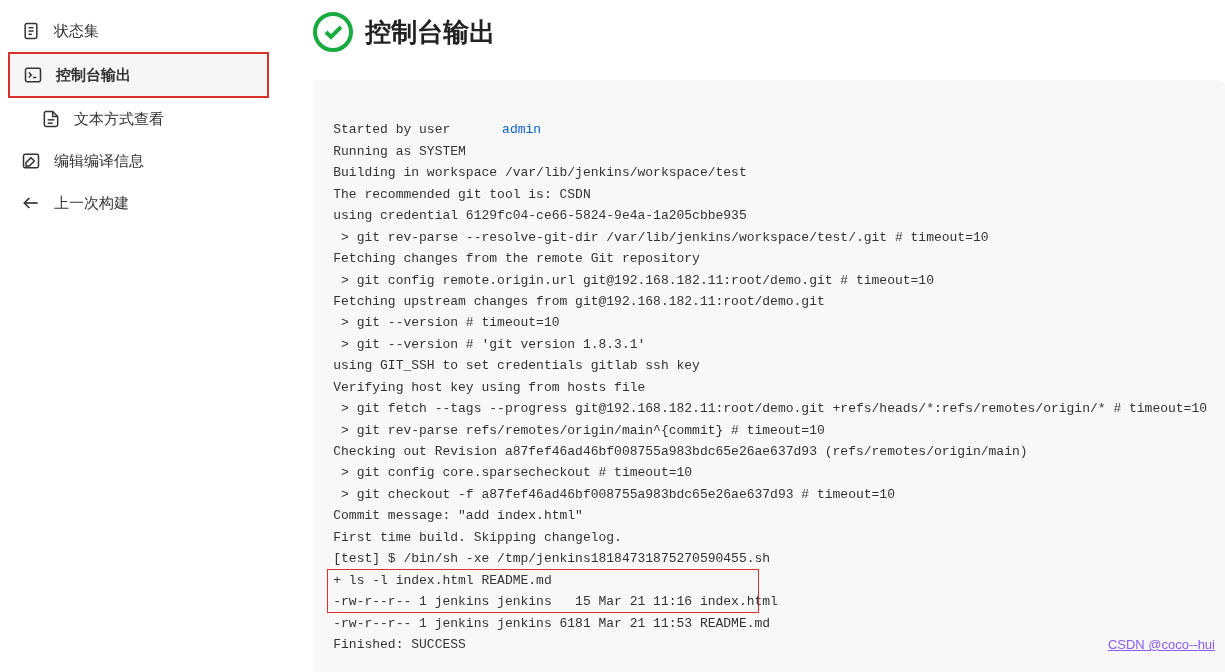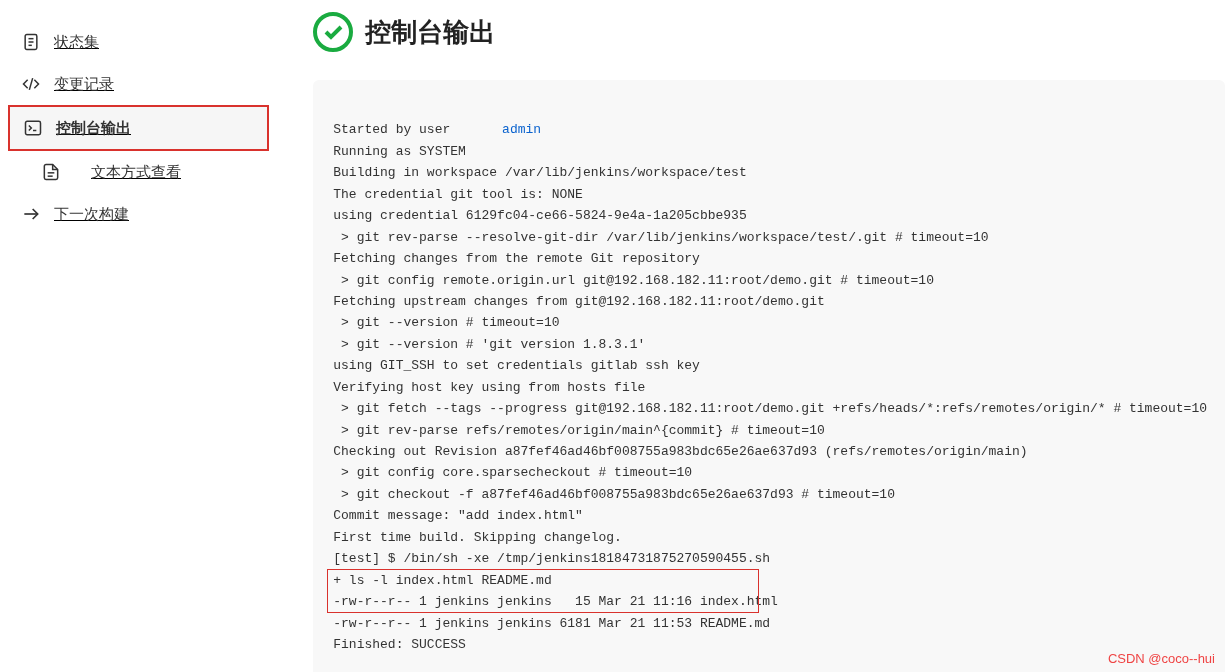--- a/index.html
+++ b/index.html
@@ -1,56 +1,46 @@
 <!DOCTYPE html>
 <html><head>
   <meta charset="utf-8">
   <style>
     * { box-sizing: border-box; margin: 0; padding: 0; }
     body { font-family: -apple-system, BlinkMacSystemFont, "Segoe UI", Arial, sans-serif; background: #fff; display: flex; width: 1225px; height: 672px; position: relative; }
-    .sidebar { width: 325px; padding: 21px 8px; text-decoration: underline; }
+    .sidebar { width: 325px; padding: 10px 8px; }
     .sidebar-item { display: flex; align-items: center; padding: 10px 12px; cursor: pointer; border-radius: 6px; font-size: 15px; }
     .sidebar-item.active { border: 2px solid #d9322d; border-radius: 0; background: #f6f6f6; }
     .sidebar-item .icon { width: 22px; height: 22px; margin-right: 12px; display: flex; align-items: center; justify-content: center; flex-shrink: 0; }
     .sidebar-item .label { color: #333; }
-    .sidebar-item.indented { padding-left: 32px; gap: 17px; }
+    .sidebar-item.indented { padding-left: 32px; }
     .main { flex: 1; padding: 12px 0 0 36px; }
     .header-row { display: flex; align-items: center; margin-bottom: 28px; }
     .check-circle { width: 40px; height: 40px; border: 4px solid #1aab40; border-radius: 50%; display: flex; align-items: center; justify-content: center; margin-right: 12px; color: #1aab40; }
     .page-title { font-size: 26px; font-weight: 700; color: #222; }
     .console { background: #f8f8f8; border-radius: 6px; padding: 18px 18px 18px 20px; font-family: "Courier New", monospace; font-size: 13px; color: #333; line-height: 1.65; white-space: pre; position: relative; }
     .console a { color: #0b63ce; text-decoration: none; margin-left: 44px; }
     .highlight-box { position: absolute; border: 1px solid #d9322d; pointer-events: none; }
-    .watermark { position: absolute; bottom: 6px; right: 10px; font-size: 13px; color: #ef4444; font-family: Arial; }
+    .watermark { position: absolute; bottom: 20px; right: 10px; font-size: 13px; color: #8b5cf6; font-family: Arial; text-decoration: underline; }
     svg { display: block; }
   </style>
 </head>
 <body>
 
 <div class="sidebar">
   <div class="sidebar-item">
     <span class="icon">
         <svg width="20" height="20" viewBox="0 0 24 24" fill="none" stroke="#333" stroke-width="1.8">
           <rect x="5" y="3" width="14" height="18" rx="2"></rect>
           <line x1="9" y1="8" x2="15" y2="8"></line>
           <line x1="9" y1="12" x2="15" y2="12"></line>
           <line x1="9" y1="16" x2="13" y2="16"></line>
         </svg>
       </span>
     <span class="label">状态集</span>
-  </div>
-  <div class="sidebar-item">
-    <span class="icon">
-        <svg width="20" height="20" viewBox="0 0 24 24" fill="none" stroke="#333" stroke-width="1.8">
-          <polyline points="8 7 3 12 8 17"></polyline>
-          <polyline points="16 7 21 12 16 17"></polyline>
-          <line x1="14" y1="5" x2="10" y2="19"></line>
-        </svg>
-      </span>
-    <span class="label">变更记录</span>
   </div>
   <div class="sidebar-item active">
     <span class="icon">
         <svg width="20" height="20" viewBox="0 0 24 24" fill="none" stroke="#333" stroke-width="1.8">
           <rect x="3" y="4" width="18" height="16" rx="2"></rect>
           <polyline points="7 9 10 12 7 15"></polyline>
           <line x1="12" y1="15" x2="16" y2="15"></line>
         </svg>
       </span>
     <span class="label" style="font-weight:600">控制台输出</span>
@@ -61,43 +51,52 @@
           <path d="M14 3H6a2 2 0 0 0-2 2v14a2 2 0 0 0 2 2h12a2 2 0 0 0 2-2V9z"></path>
           <polyline points="14 3 14 9 20 9"></polyline>
           <line x1="8" y1="13" x2="16" y2="13"></line>
           <line x1="8" y1="17" x2="14" y2="17"></line>
         </svg>
       </span>
     <span class="label">文本方式查看</span>
   </div>
   <div class="sidebar-item">
     <span class="icon">
-        <svg width="20" height="20" viewBox="0 0 24 24" fill="none" stroke="#333" stroke-width="2">
-          <line x1="4" y1="12" x2="20" y2="12"></line>
-          <polyline points="14 6 20 12 14 18"></polyline>
+        <svg width="20" height="20" viewBox="0 0 24 24" fill="none" stroke="#333" stroke-width="1.8">
+          <rect x="3" y="4" width="18" height="16" rx="2"></rect>
+          <path d="M12 8l4 4-6 6H6v-4z"></path>
         </svg>
       </span>
-    <span class="label">下一次构建</span>
+    <span class="label">编辑编译信息</span>
+  </div>
+  <div class="sidebar-item">
+    <span class="icon">
+        <svg width="20" height="20" viewBox="0 0 24 24" fill="none" stroke="#333" stroke-width="2">
+          <line x1="20" y1="12" x2="4" y2="12"></line>
+          <polyline points="10 6 4 12 10 18"></polyline>
+        </svg>
+      </span>
+    <span class="label">上一次构建</span>
   </div>
 </div>
 
 <div class="main">
   <div class="header-row">
     <span class="check-circle">
         <svg width="24" height="24" viewBox="0 0 24 24" fill="none" stroke="#1aab40" stroke-width="4">
           <polyline points="5 12 10 17 20 7"></polyline>
         </svg>
       </span>
     <h1 class="page-title">控制台输出</h1>
   </div>
   <div class="console">
 <span>Started by user </span><a href="#">admin</a>
 <span>Running as SYSTEM</span>
 <span>Building in workspace /var/lib/jenkins/workspace/test</span>
-<span>The credential git tool is: NONE</span>
+<span>The recommended git tool is: CSDN</span>
 <span>using credential 6129fc04-ce66-5824-9e4a-1a205cbbe935</span>
 <span> &gt; git rev-parse --resolve-git-dir /var/lib/jenkins/workspace/test/.git # timeout=10</span>
 <span>Fetching changes from the remote Git repository</span>
 <span> &gt; git config remote.origin.url git@192.168.182.11:root/demo.git # timeout=10</span>
 <span>Fetching upstream changes from git@192.168.182.11:root/demo.git</span>
 <span> &gt; git --version # timeout=10</span>
 <span> &gt; git --version # 'git version 1.8.3.1'</span>
 <span>using GIT_SSH to set credentials gitlab ssh key</span>
 <span>Verifying host key using from hosts file</span>
 <span> &gt; git fetch --tags --progress git@192.168.182.11:root/demo.git +refs/heads/*:refs/remotes/origin/* # timeout=10</span>

